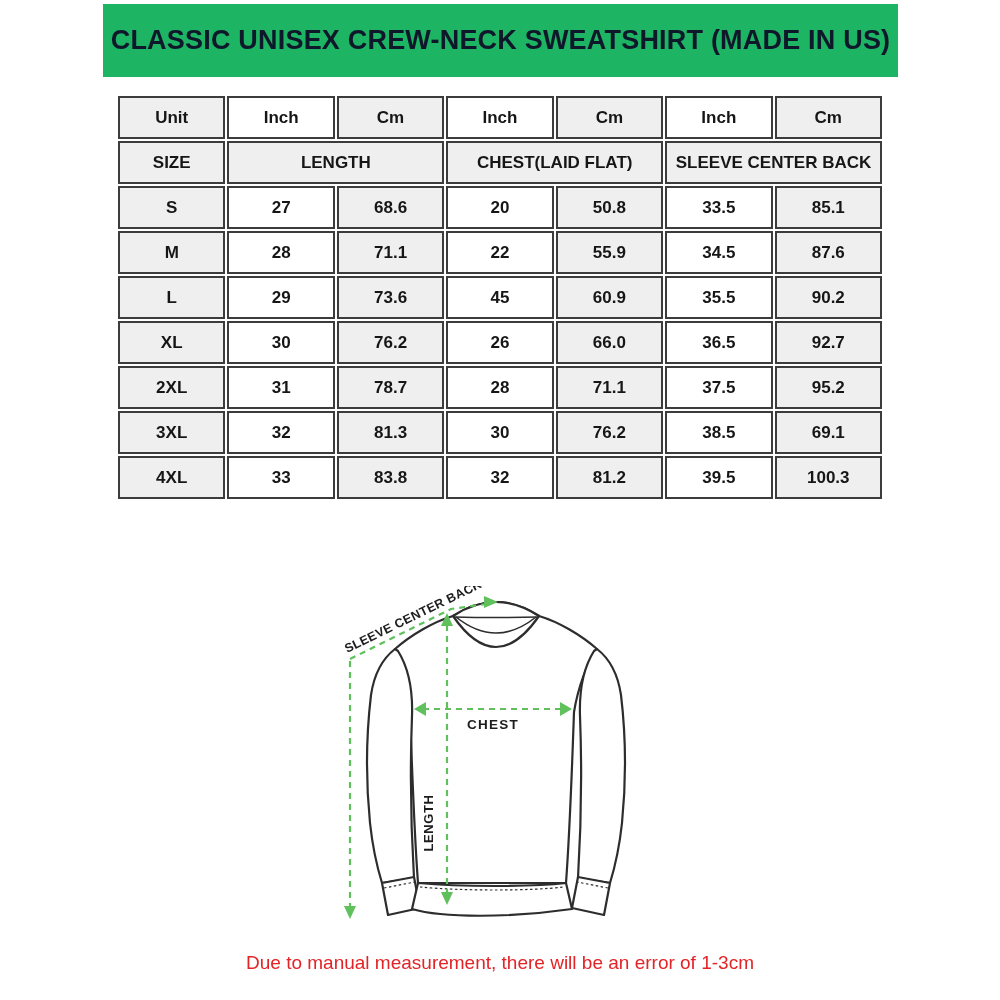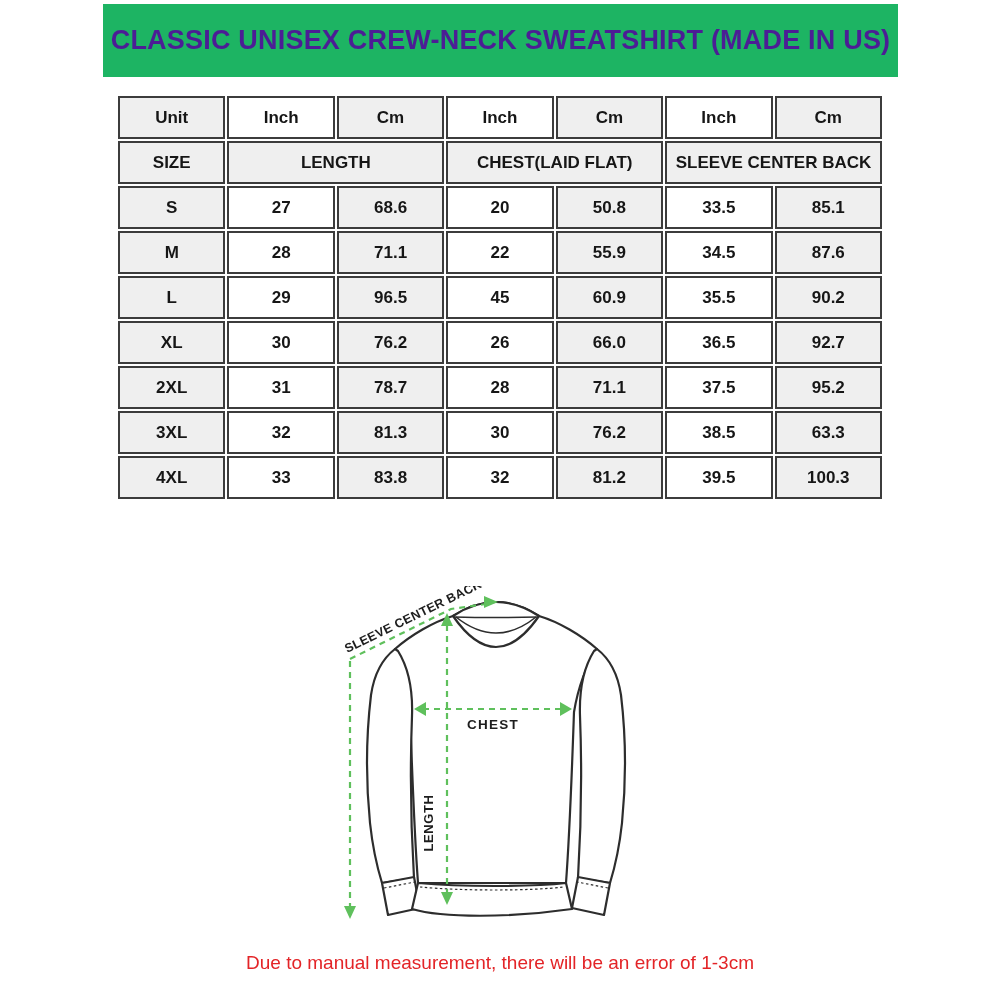--- a/index.html
+++ b/index.html
@@ -3,21 +3,21 @@
 <meta charset="utf-8">
 <style>
   html, body { margin: 0; padding: 0; background: #ffffff; }
   .page {
     position: relative; width: 1000px; height: 1000px; background: #ffffff;
     font-family: "Liberation Sans", sans-serif; overflow: hidden;
   }
   .banner {
     position: absolute; left: 103px; top: 4px; width: 795px; height: 73px;
     display: flex; align-items: center; justify-content: center;
-    background: var(--banner-green, #1db463); color: #4c1d95;
+    background: var(--banner-green, #1db463); color: #0f172a;
     font-weight: bold; font-size: 27px; letter-spacing: .2px; white-space: nowrap;
   }
   table.size-table {
     position: absolute; left: 116px; top: 94px; width: 768px;
     border-collapse: separate; border-spacing: 2px; table-layout: fixed;
   }
   .size-table th, .size-table td {
     border: 2px solid var(--border-dark, #3c3c3c);
     height: 39px; padding: 0; text-align: center; vertical-align: middle;
     font-weight: bold; font-size: 17px; color: #161616; background: #ffffff;
@@ -87,21 +87,21 @@
           <td>28</td>
           <td class="shaded">71.1</td>
           <td>22</td>
           <td class="shaded">55.9</td>
           <td>34.5</td>
           <td class="shaded">87.6</td>
         </tr>
         <tr>
           <td class="shaded">L</td>
           <td>29</td>
-          <td class="shaded">96.5</td>
+          <td class="shaded">73.6</td>
           <td>45</td>
           <td class="shaded">60.9</td>
           <td>35.5</td>
           <td class="shaded">90.2</td>
         </tr>
         <tr>
           <td class="shaded">XL</td>
           <td>30</td>
           <td class="shaded">76.2</td>
           <td>26</td>
@@ -118,21 +118,21 @@
           <td>37.5</td>
           <td class="shaded">95.2</td>
         </tr>
         <tr>
           <td class="shaded">3XL</td>
           <td>32</td>
           <td class="shaded">81.3</td>
           <td>30</td>
           <td class="shaded">76.2</td>
           <td>38.5</td>
-          <td class="shaded">63.3</td>
+          <td class="shaded">69.1</td>
         </tr>
         <tr>
           <td class="shaded">4XL</td>
           <td>33</td>
           <td class="shaded">83.8</td>
           <td>32</td>
           <td class="shaded">81.2</td>
           <td>39.5</td>
           <td class="shaded">100.3</td>
         </tr>

